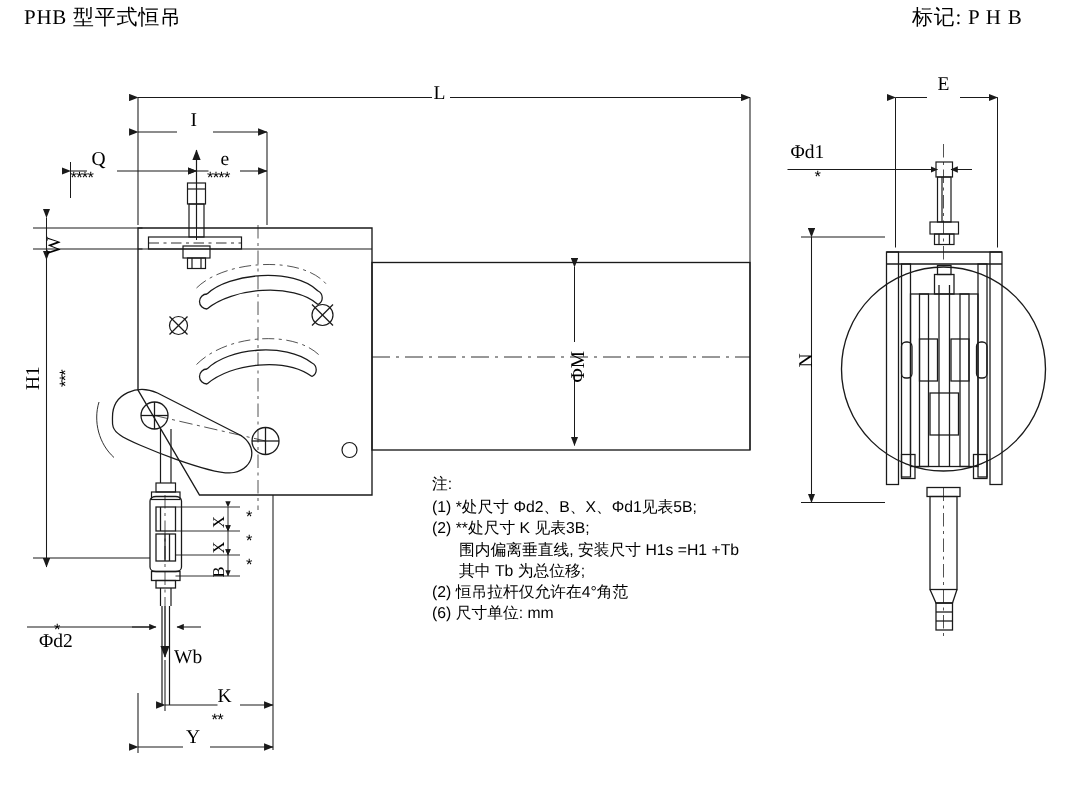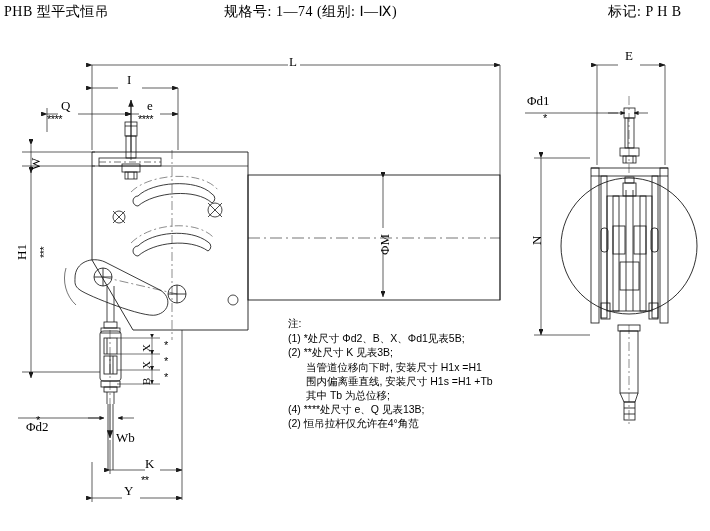--- a/index.html
+++ b/index.html
@@ -22,21 +22,21 @@
     left: 0; top: 0;
     width: 710px; height: 30px;
   }
   .hdr-text {
     position: absolute;
     top: 3px;
     font-size: 14px;
     white-space: nowrap;
     letter-spacing: 0.5px;
   }
-  #hdr-left  { left: 4px; }
+  #hdr-left  { left: 16px; }
   #hdr-mid   { left: 224px; }
   #hdr-right { left: 608px; text-align: center; }
 
   
   #canvas {
     position: absolute;
     left: 0; top: 0;
     width: 710px; height: 531px;
   }
   #canvas svg { display: block; }
@@ -70,21 +70,20 @@
     letter-spacing: -0.5px;
     white-space: nowrap;
   }
   .rot90 { transform: rotate(-90deg); transform-origin: left top; }
 </style>
 </head>
 <body>
 
 <div id="header">
   <div class="hdr-text" id="hdr-left">PHB 型平式恒吊</div>
-  <div class="hdr-text" id="hdr-mid">规格号: 1—74 (组别: Ⅰ—Ⅸ)</div>
   <div class="hdr-text" id="hdr-right">标记: P H B</div>
 </div>
 
 <div id="canvas">
 <svg width="710" height="531" viewBox="0 0 710 531" xmlns="http://www.w3.org/2000/svg">
   <defs>
     <marker id="ah" markerWidth="9" markerHeight="7" refX="8.5" refY="3.5" orient="auto">
       <polygon points="0,0 9,3.5 0,7" fill="#1a1a1a"></polygon>
     </marker>
     <marker id="ahs" markerWidth="7" markerHeight="6" refX="6.5" refY="3" orient="auto">
@@ -374,18 +373,17 @@
 
 <div class="dim" style="left:625px; top:48px;">E</div>
 <div class="dim" style="left:527px; top:93px;">Φd1</div>
 <div class="ast" style="left:543px; top:112px;">*</div>
 <div class="dim rot90" style="left:529px; top:245px;">N</div>
 
 <div id="notes">
   <div class="note-title">注:</div>
   <div class="note-row">(1) *处尺寸 Φd2、B、X、Φd1见表5B;</div>
   <div class="note-row">(2) **处尺寸 K 见表3B;</div>
-  <div class="note-indent">当管道位移向下时, 安装尺寸 H1x =H1</div>
   <div class="note-indent">围内偏离垂直线, 安装尺寸 H1s =H1 +Tb</div>
   <div class="note-indent">其中 Tb 为总位移;</div>
-  <div class="note-row">(4) ****处尺寸 e、Q 见表13B;</div>
   <div class="note-row">(2) 恒吊拉杆仅允许在4°角范</div>
+  <div class="note-row">(6) 尺寸单位: mm</div>
 </div>
 
 </body></html>

